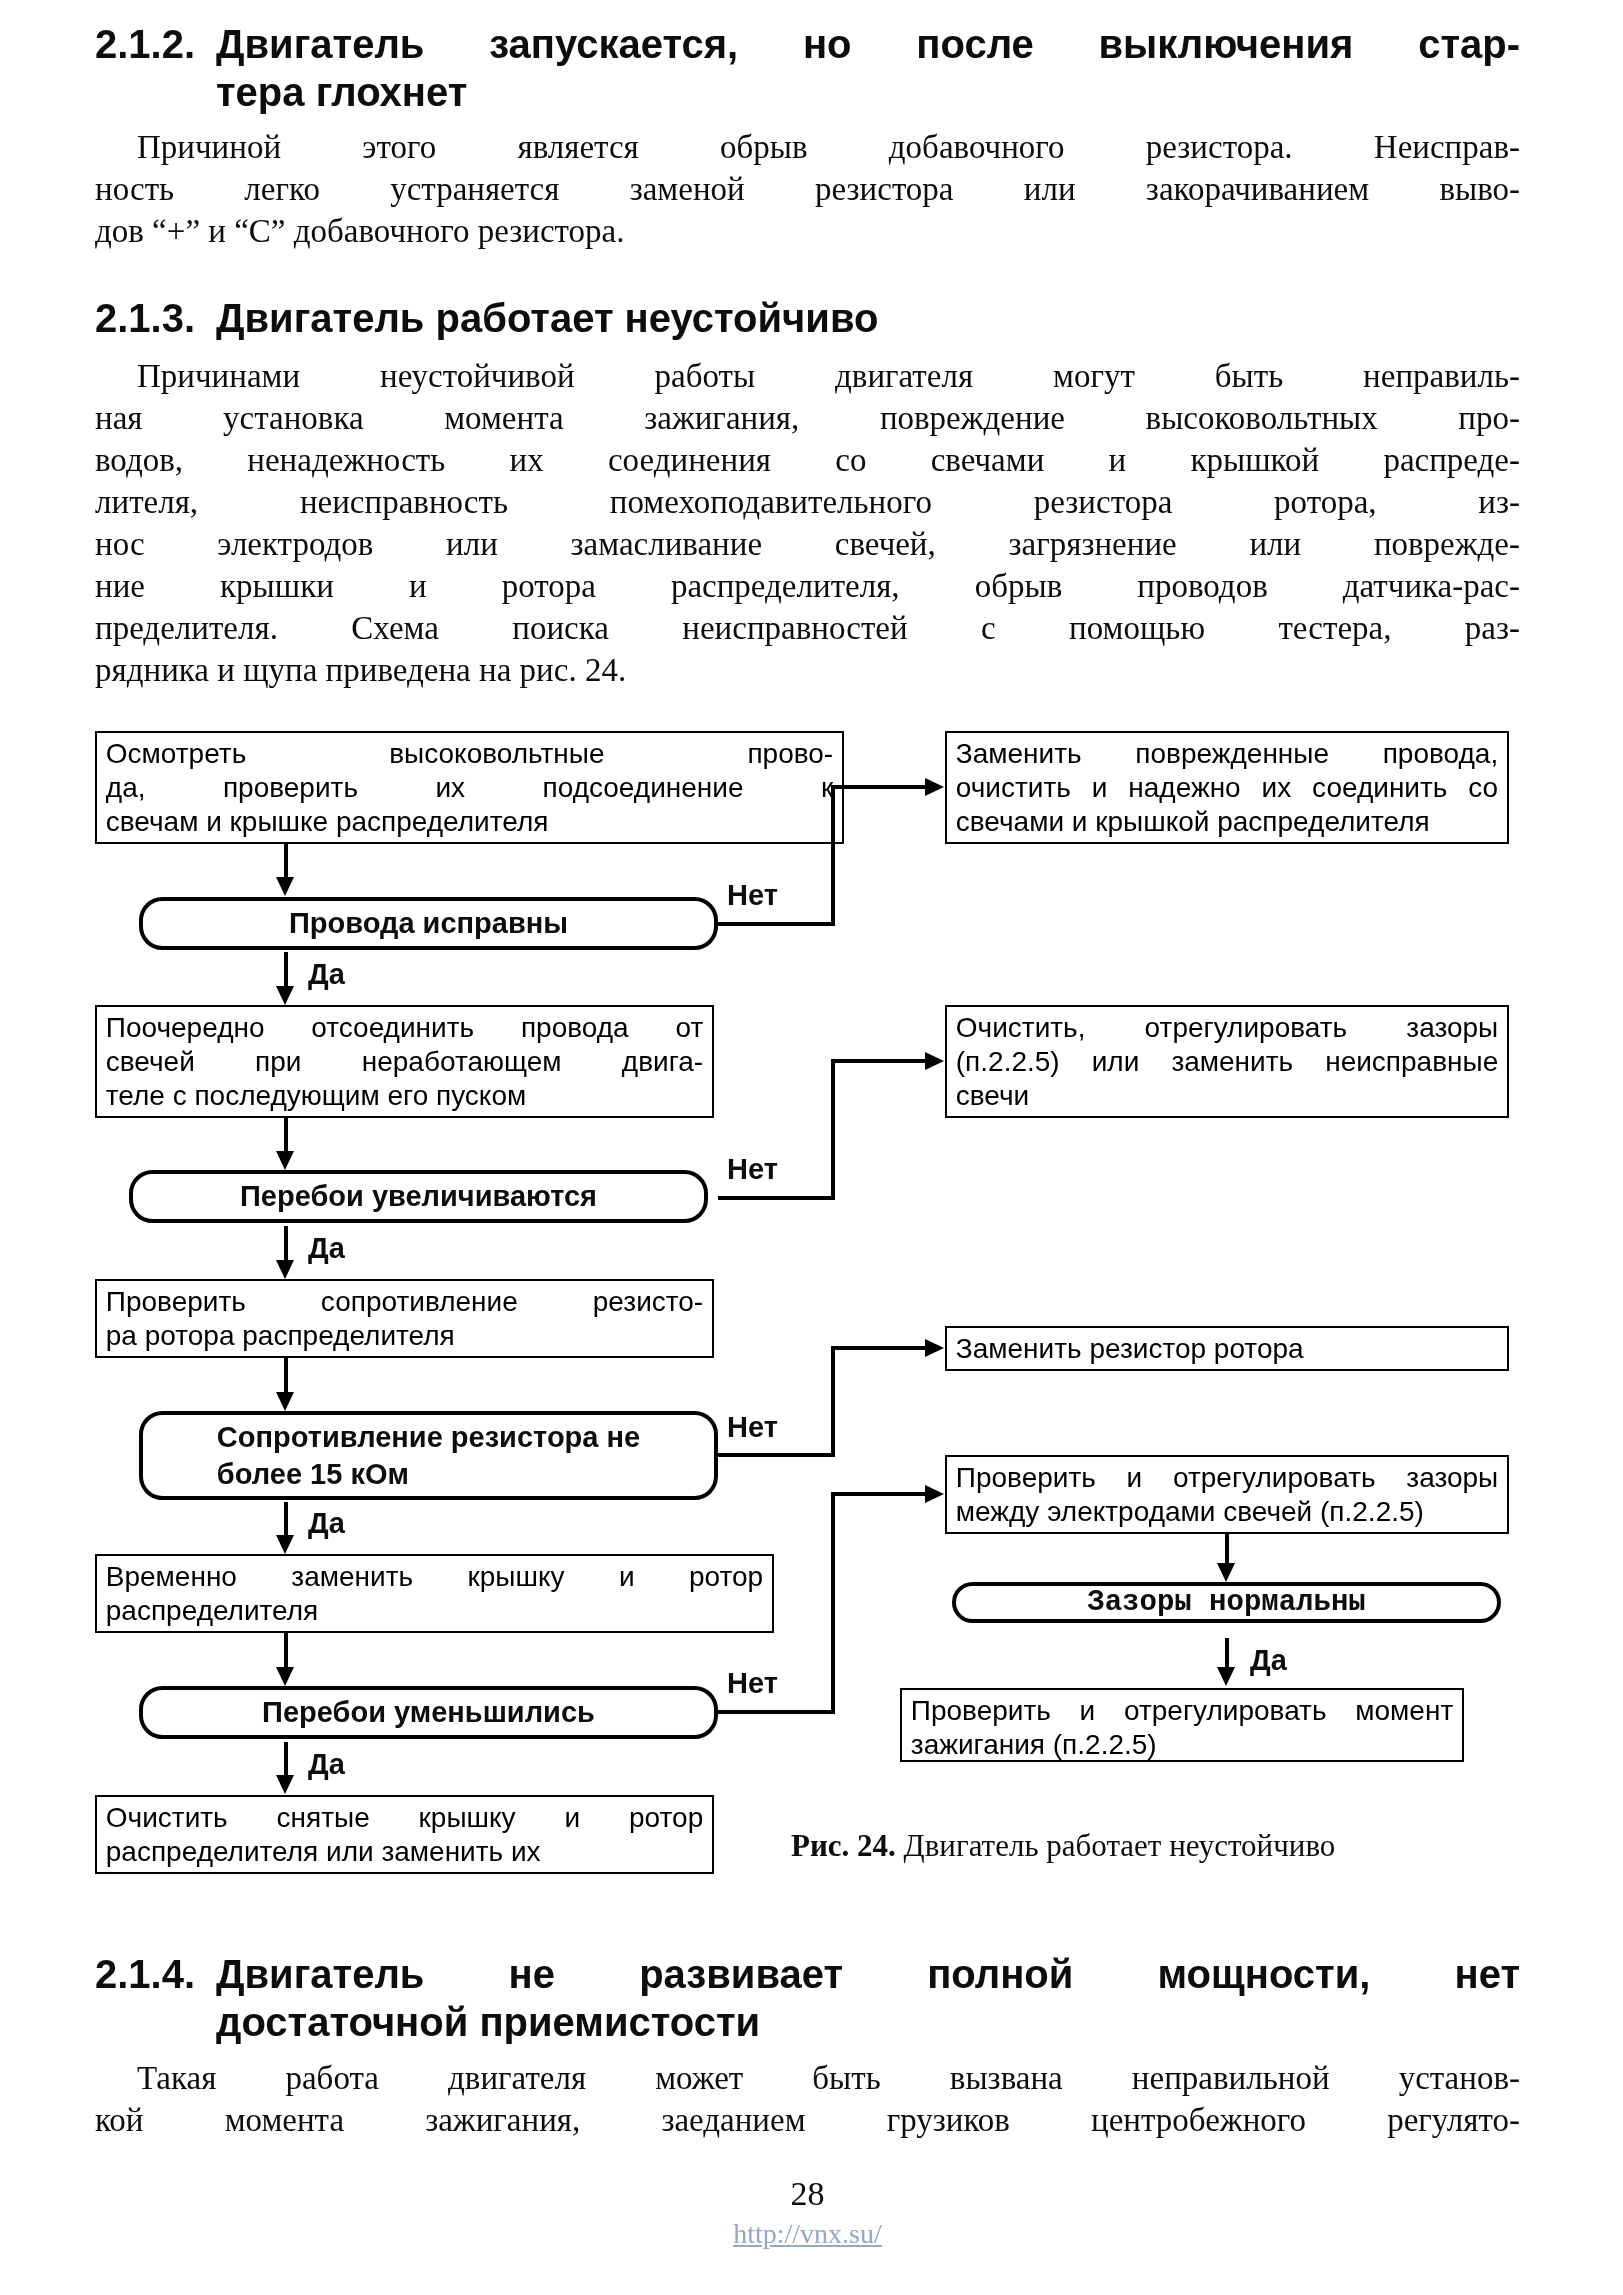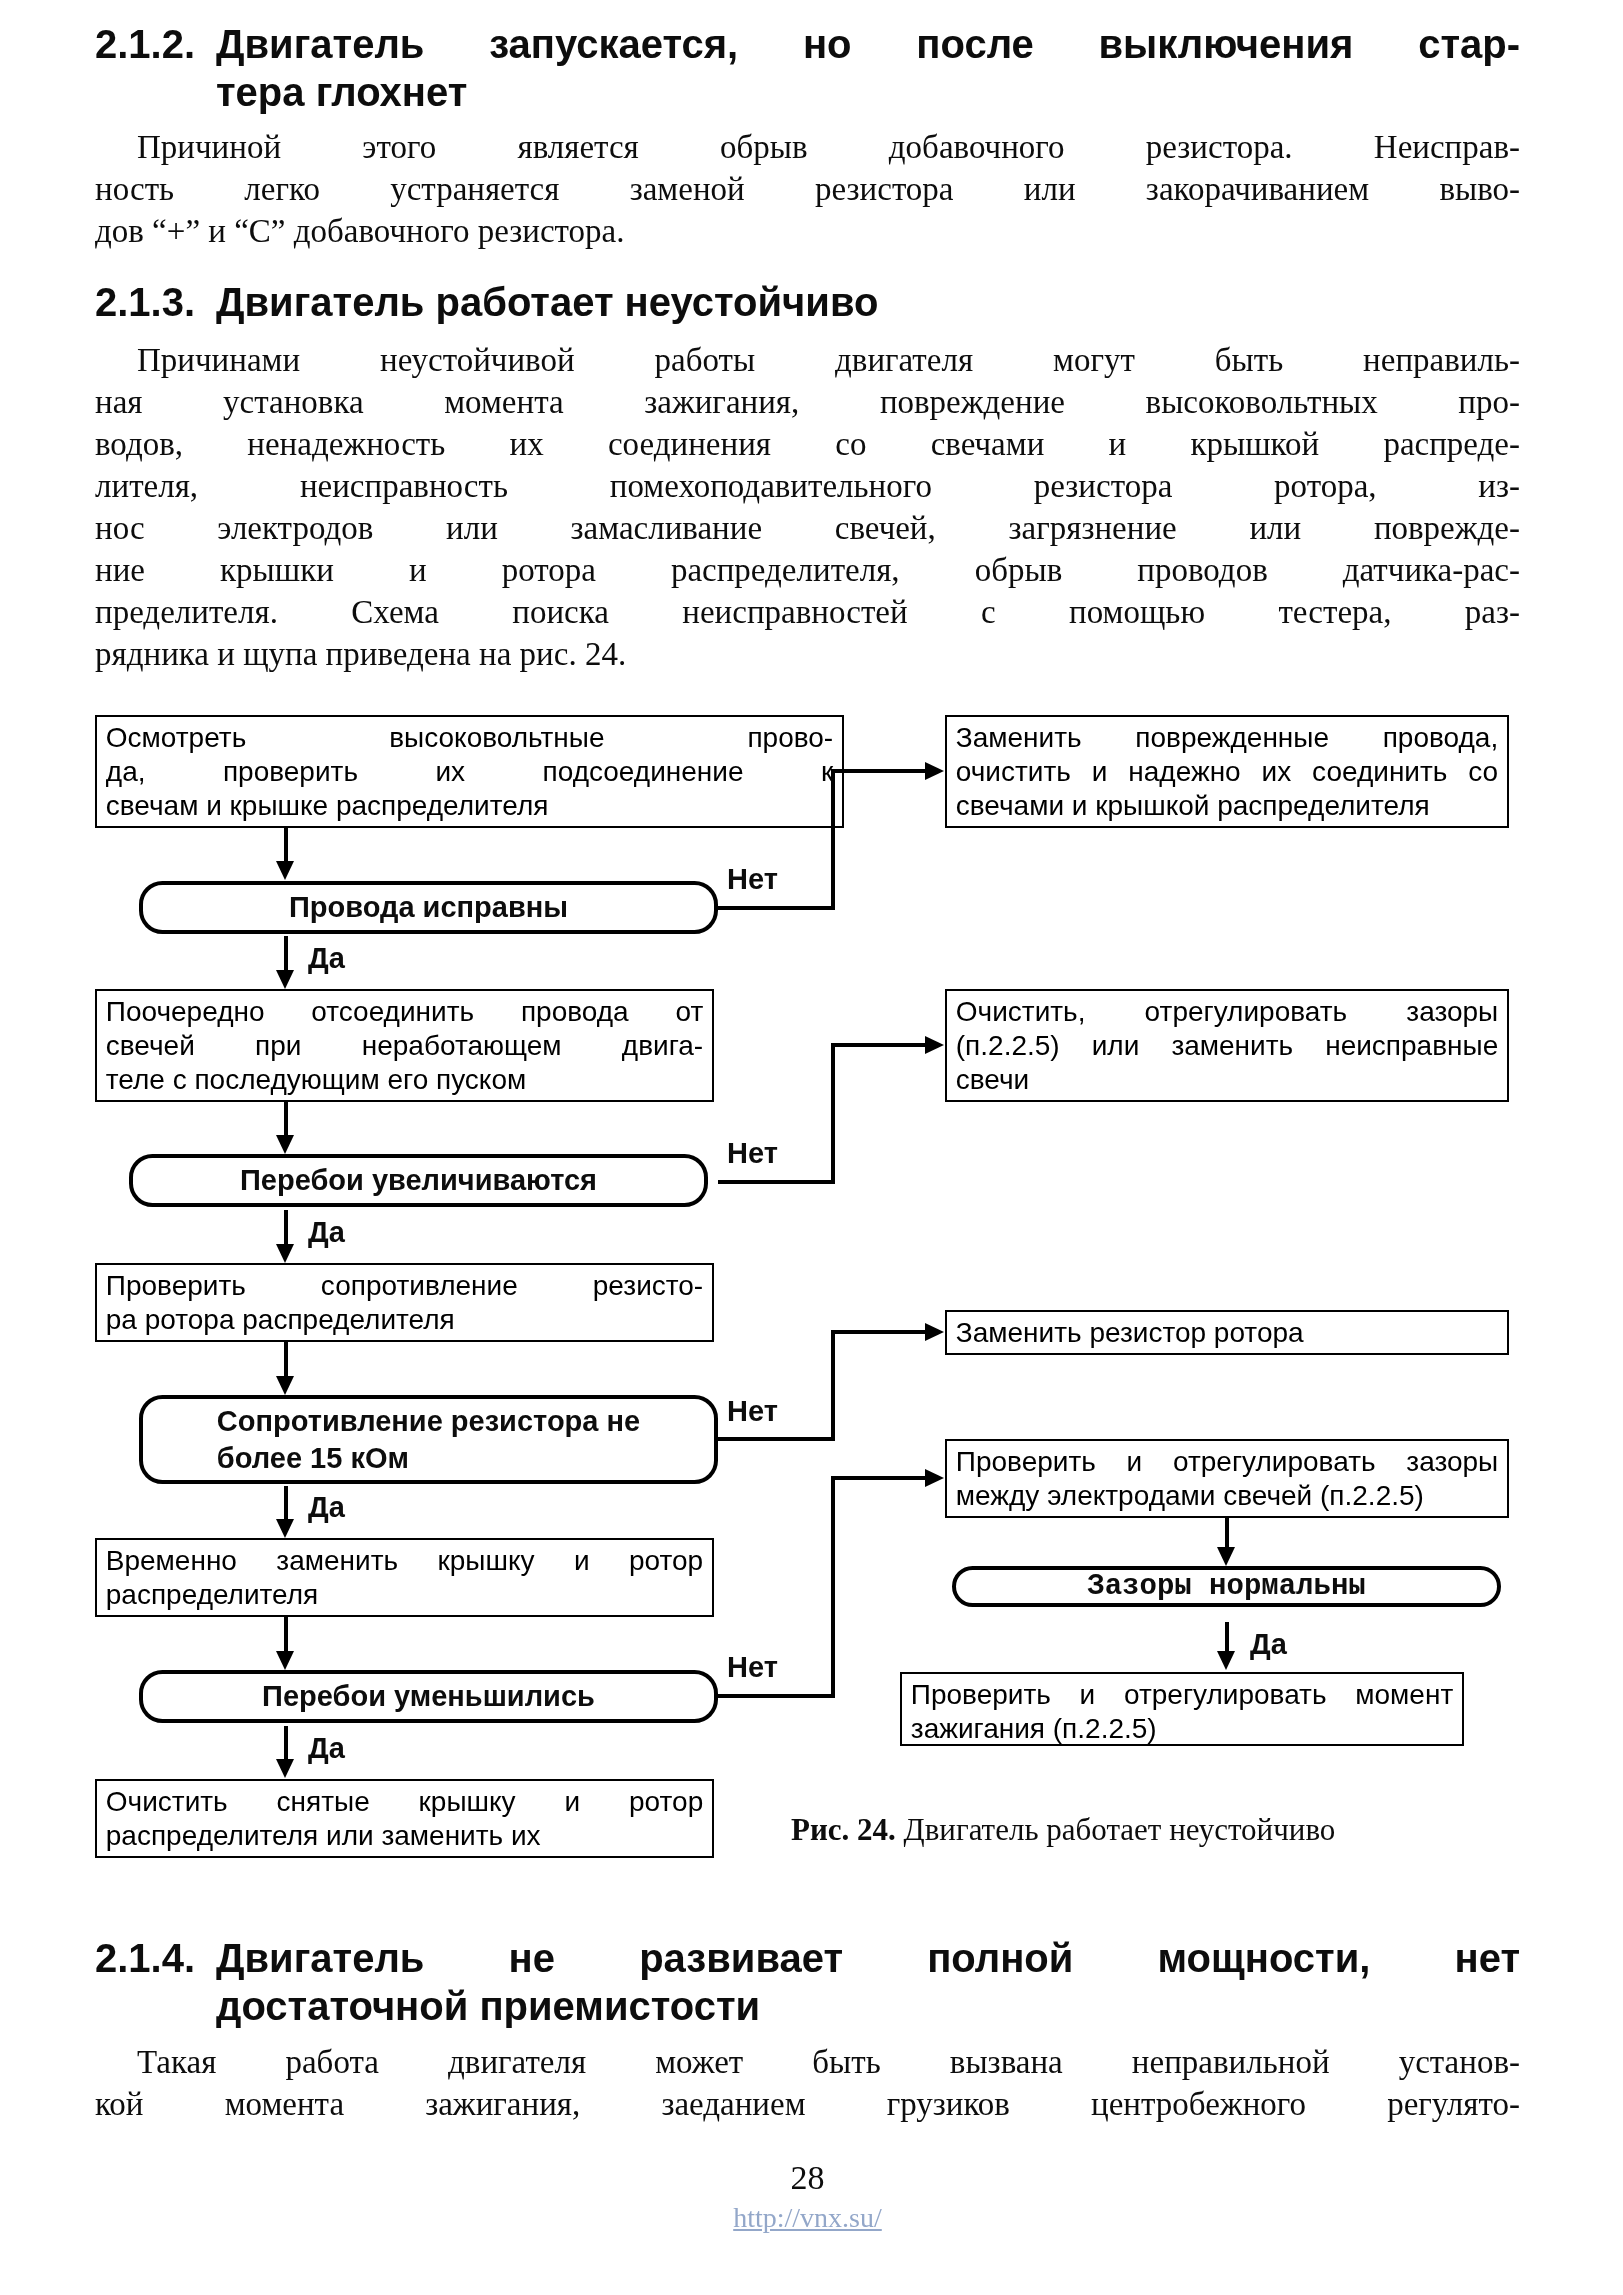--- a/index.html
+++ b/index.html
@@ -24,21 +24,21 @@
 
   
   .para {
     font-size: 33px; line-height: 42px;
     margin-top: 10.3px;
   }
   .para > div:first-child { text-indent: 42px; }
   .jline { text-align: justify; text-align-last: justify; }
   .lline { text-align: left; }
 
-  .mt36 { margin-top: 26px; }
+  .mt36 { margin-top: 42px; }
   .mt18 { margin-top: 13px; }
   .mt55 { margin-top: 47px; }
 
   
   .flow { position: relative; height: 1172px; margin-top: 40px; width: 1623px; }
   .pbox {
     position: absolute; box-sizing: border-box;
     border: 2.2px solid #000; background: #fff;
     font: 28px/34px "Liberation Sans", sans-serif;
     padding: 3.7px 8.8px; color: #000;
@@ -134,21 +134,21 @@
     <div class="pbox" style="left:95px;top:548px;width:619px;height:79px;">
         <div class="jline">Проверить сопротивление резисто-</div>
         <div class="lline">ра ротора распределителя</div>
       </div>
 
     <div class="dbox" style="left:139px;top:680px;width:579px;height:89px;">
       <div class="dtext">Сопротивление резистора не
 более 15 кОм</div>
     </div>
 
-    <div class="pbox" style="left:95px;top:823px;width:619px;height:79px;">
+    <div class="pbox" style="left:95px;top:823px;width:679px;height:79px;">
         <div class="jline">Временно заменить крышку и ротор</div>
         <div class="lline">распределителя</div>
       </div>
 
     <div class="dbox" style="left:139px;top:955px;width:579px;height:53px;">
       <div class="dtext">Перебои уменьшились</div>
     </div>
 
     <div class="pbox" style="left:95px;top:1064px;width:619px;height:79px;">
         <div class="jline">Очистить снятые крышку и ротор</div>

